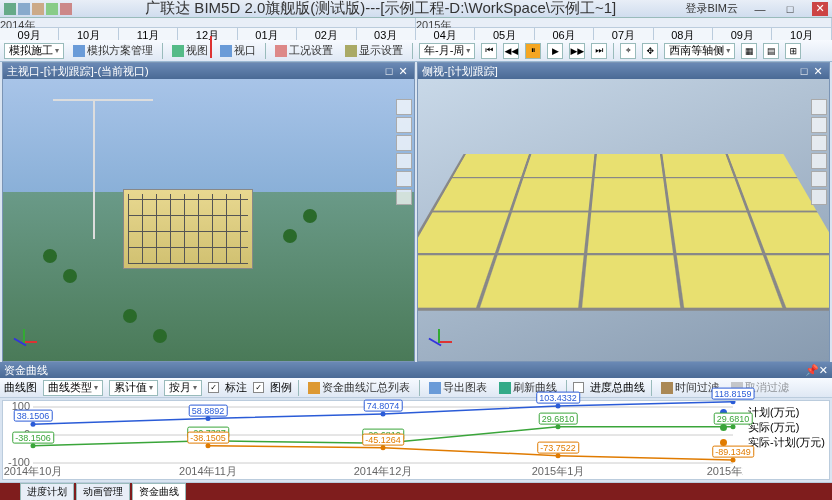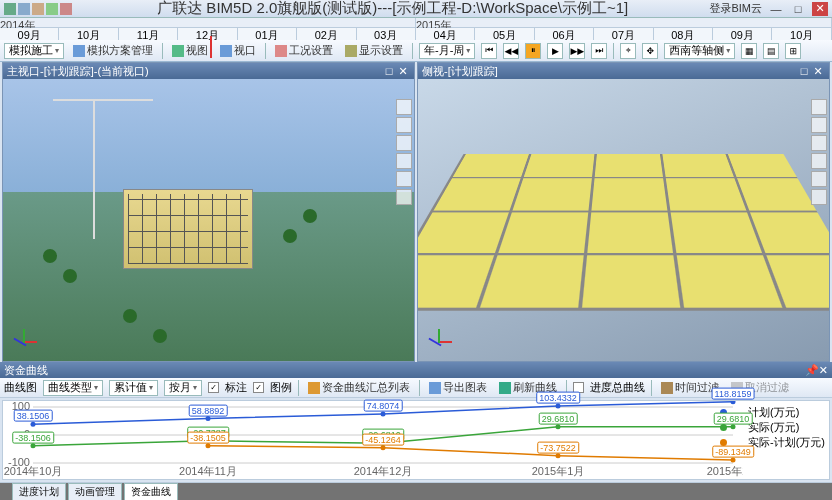--- a/index.html
+++ b/index.html
@@ -1,21 +1,21 @@
 <!DOCTYPE html>
 <html><head>
 <meta charset="utf-8">
 <style>
 * { margin: 0; padding: 0; box-sizing: border-box; font-family: "Microsoft YaHei", SimSun, sans-serif; font-size: 11px; }
 html, body { width: 832px; height: 500px; overflow: hidden; background: #d9e4f1; }
 .titlebar { height: 18px; background: linear-gradient(#e8eef7,#d0ddee); display: flex; align-items: center; border-bottom: 1px solid #9bb; }
 .titlebar .left-icons { display: flex; gap: 2px; padding: 0 4px; }
 .titlebar .left-icons span { width: 12px; height: 12px; background: #6a8; display: inline-block; }
 .titlebar .title { flex: 1; text-align: center; color: #333; font-size: 15px; }
-.titlebar .right { display: flex; align-items: center; gap: 6px; padding-right: 4px; color: #333; text-align: center; }
+.titlebar .right { display: flex; align-items: center; gap: 14px; padding-right: 4px; color: #333; text-align: center; }
 .winbtn { width: 16px; height: 14px; display: inline-flex; align-items: center; justify-content: center; color: #333; cursor: pointer; }
 .winbtn.close { background: #c44; color: #fff; }
 .timeline { height: 22px; background: #e8eef7; border-bottom: 1px solid #9bb8d3; display: flex; flex-direction: column; }
 .timeline-years { height: 10px; display: flex; font-size: 9px; color: #444; border-bottom: 1px solid #bcd; }
 .timeline-years div { flex: 1; text-align: left; border-right: 1px solid #bcd; }
 .timeline-months { height: 12px; display: flex; font-size: 9px; }
 .timeline-months div { flex: 1; text-align: center; border-right: 1px solid #bcd; background: #f2f6fb; overflow: hidden; white-space: nowrap; }
 .timeline-marker { position: absolute; left: 210px; top: 18px; width: 2px; height: 22px; background: #d33; z-index: 5; }
 .toolbar { height: 22px; background: linear-gradient(#f7faff,#dfe8f4); border-bottom: 1px solid #9bb8d3; display: flex; align-items: center; gap: 6px; padding: 0 4px; }
 .dropdown { border: 1px solid #9bb; background: #fff; padding: 1px 4px; display: flex; align-items: center; gap: 2px; height: 16px; }
@@ -47,21 +47,21 @@
 .vp-side-tools { position: absolute; right: 2px; top: 20px; display: flex; flex-direction: column; gap: 2px; }
 .vp-side-tools span { width: 16px; height: 16px; background: rgba(255,255,255,.7); border: 1px solid #aaa; cursor: pointer; }
 .panel-header { height: 16px; background: linear-gradient(#6a89b5,#4a6a95); color: #fff; display: flex; align-items: center; padding: 0 4px; font-size: 10px; }
 .panel-header .spacer { flex: 1; }
 .chart-toolbar { height: 20px; background: linear-gradient(#f7faff,#dfe8f4); border-bottom: 1px solid #bcd; display: flex; align-items: center; gap: 6px; padding: 0 4px; }
 .chart-area { height: 80px; background: #fff; position: relative; border: 1px solid #bcd; margin: 2px; }
 .chart-svg { width: 740px; height: 76px; }
 .chart-legend { position: absolute; right: 4px; top: 4px; font-size: 10px; }
 .chart-legend div { display: flex; align-items: center; gap: 21px; }
 .dot { width: 7px; height: 7px; border-radius: 50%; display: inline-block; }
-.tabs { height: 18px; background: #737373; border-top: 1px solid #bcd; display: flex; align-items: flex-end; padding: 0 12px; gap: 2px; }
+.tabs { height: 18px; background: #7f1d1d; border-top: 1px solid #bcd; display: flex; align-items: flex-end; padding: 0 20px; gap: 2px; }
 .tab { padding: 1px 6px; background: #e8eef7; border: 1px solid #9bb; border-bottom: none; font-size: 10px; cursor: pointer; }
 .tab.active { background: #fff; }
 .chk { width: 11px; height: 11px; border: 1px solid #888; background: #fff; display: inline-flex; align-items: center; justify-content: center; font-size: 8px; }
 .data-label { position: absolute; font-size: 9px; background: #fff; border: 1px solid; padding: 0 2px; border-radius: 2px; transform: translate(-50%,-120%); }
 </style>
 </head>
 <body>
 
 <div class="titlebar">
   <div class="left-icons">

